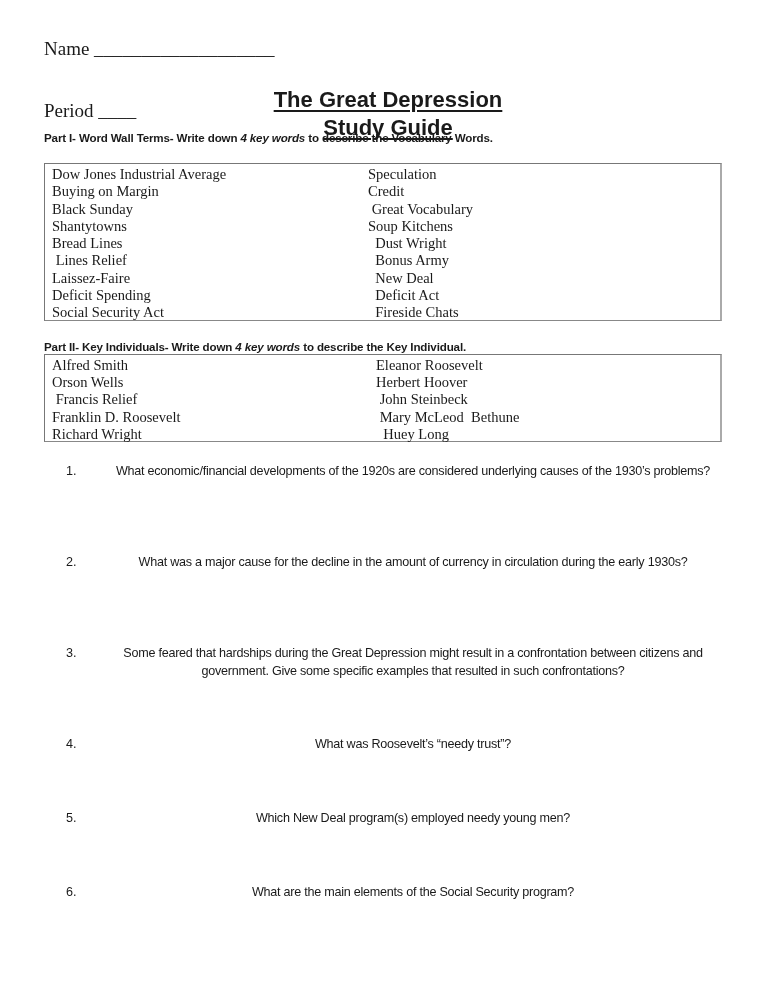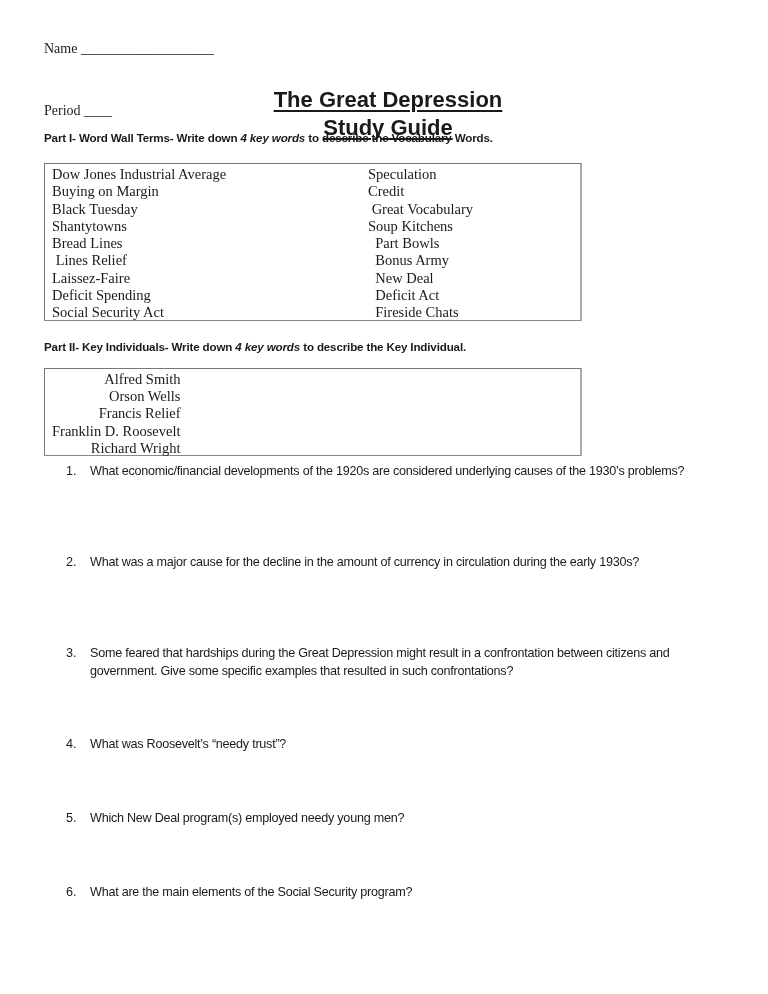--- a/index.html
+++ b/index.html
@@ -13,21 +13,21 @@
       position: relative;
       overflow: hidden;
       color: #1a1a1a;
     }
     .serif { font-family: "Liberation Serif", "DejaVu Serif", serif; }
     .sans { font-family: "Liberation Sans", "DejaVu Sans", sans-serif; }
 
     .header-field {
       position: absolute;
       left: 44px;
-      font-size: 14px;
+      font-size: 19px;
       line-height: 18px;
       white-space: pre;
     }
     #name-field { top: 40px; }
     #period-field { top: 58px; margin-top: 44px; }
 
     .title {
       position: absolute;
       left: 0;
       width: 768px;
@@ -51,29 +51,29 @@
       white-space: nowrap;
       letter-spacing: -0.15px;
     }
     #part1-heading { top: 131px; }
     #part2-heading { top: 340px; }
     .part-heading em { font-style: italic; }
 
     .term-box {
       position: absolute;
       left: 44px;
-      width: 538px;
+      width: 678px;
       border-top: 1.5px solid #777;
       border-left: 1.5px solid #777;
       border-bottom: 1.5px solid #888;
       border-right: 2px solid #aaa;
       box-sizing: border-box;
     }
     #part1-box { top: 163px; height: 158px; }
-    #part2-box { top: 368px; height: 88px; text-align: right; }
+    #part2-box { top: 354px; height: 88px; }
 
     .col {
       position: absolute;
       top: 2px;
       font-family: "Liberation Serif", "DejaVu Serif", serif;
       font-size: 14.5px;
       line-height: 17.3px;
       color: #1a1a1a;
     }
     .col .item { white-space: pre; }
@@ -98,67 +98,75 @@
       width: 670px;
       display: flex;
     }
     .q-num {
       width: 24px;
       flex: 0 0 24px;
     }
     .q-text {
       flex: 1;
       letter-spacing: -0.25px;
+      text-align: center;
     }
   </style>
 </head>
 <body>
 
 <div id="name-field" class="header-field serif">Name ___________________</div>
 <div id="period-field" class="header-field serif">Period ____</div>
 
 <div id="title-main" class="title sans">The Great Depression</div>
 <div id="title-sub" class="title sans">Study Guide</div>
 
 <div id="part1-heading" class="part-heading"><span>Part I- Word Wall Terms- Write down </span><em>4 key words</em><span> to describe the Vocabulary Words.</span></div>
 
 <div id="part1-box" class="term-box">
   <div class="col col-left">
     <div class="item">Dow Jones Industrial Average</div>
     <div class="item">Buying on Margin</div>
-    <div class="item">Black Tuesday</div>
+    <div class="item">Black Sunday</div>
     <div class="item">Shantytowns</div>
     <div class="item">Bread Lines</div>
     <div class="item"> Lines Relief</div>
     <div class="item">Laissez-Faire</div>
     <div class="item">Deficit Spending</div>
     <div class="item">Social Security Act</div>
   </div>
   <div class="col col-right">
     <div class="item">Speculation</div>
     <div class="item">Credit</div>
     <div class="item"> Great Vocabulary</div>
     <div class="item">Soup Kitchens</div>
-    <div class="item">  Part Bowls</div>
+    <div class="item">  Dust Wright</div>
     <div class="item">  Bonus Army</div>
     <div class="item">  New Deal</div>
     <div class="item">  Deficit Act</div>
     <div class="item">  Fireside Chats</div>
   </div>
 </div>
 
 <div id="part2-heading" class="part-heading"><span>Part II- Key Individuals- Write down </span><em>4 key words</em><span> to describe the Key Individual.</span></div>
 
 <div id="part2-box" class="term-box">
   <div class="col col-left">
     <div class="item">Alfred Smith</div>
     <div class="item">Orson Wells</div>
     <div class="item"> Francis Relief</div>
     <div class="item">Franklin D. Roosevelt</div>
     <div class="item">Richard Wright</div>
+  </div>
+  <div class="col col-right">
+    <div class="item">Eleanor Roosevelt</div>
+    <div class="item">Herbert Hoover</div>
+    <div class="item"> John Steinbeck</div>
+    <div class="item"> Mary McLeod  Bethune</div>
+    <div class="item">  Huey Long</div>
   </div>
 </div>
 
 <div class="questions">
   <div class="question" style="top:0px;">
     <span class="q-num">1.</span>
     <span class="q-text">What economic/financial developments of the 1920s are considered underlying causes of the 1930’s problems?</span>
   </div>
   <div class="question" style="top:91px;">
     <span class="q-num">2.</span>

